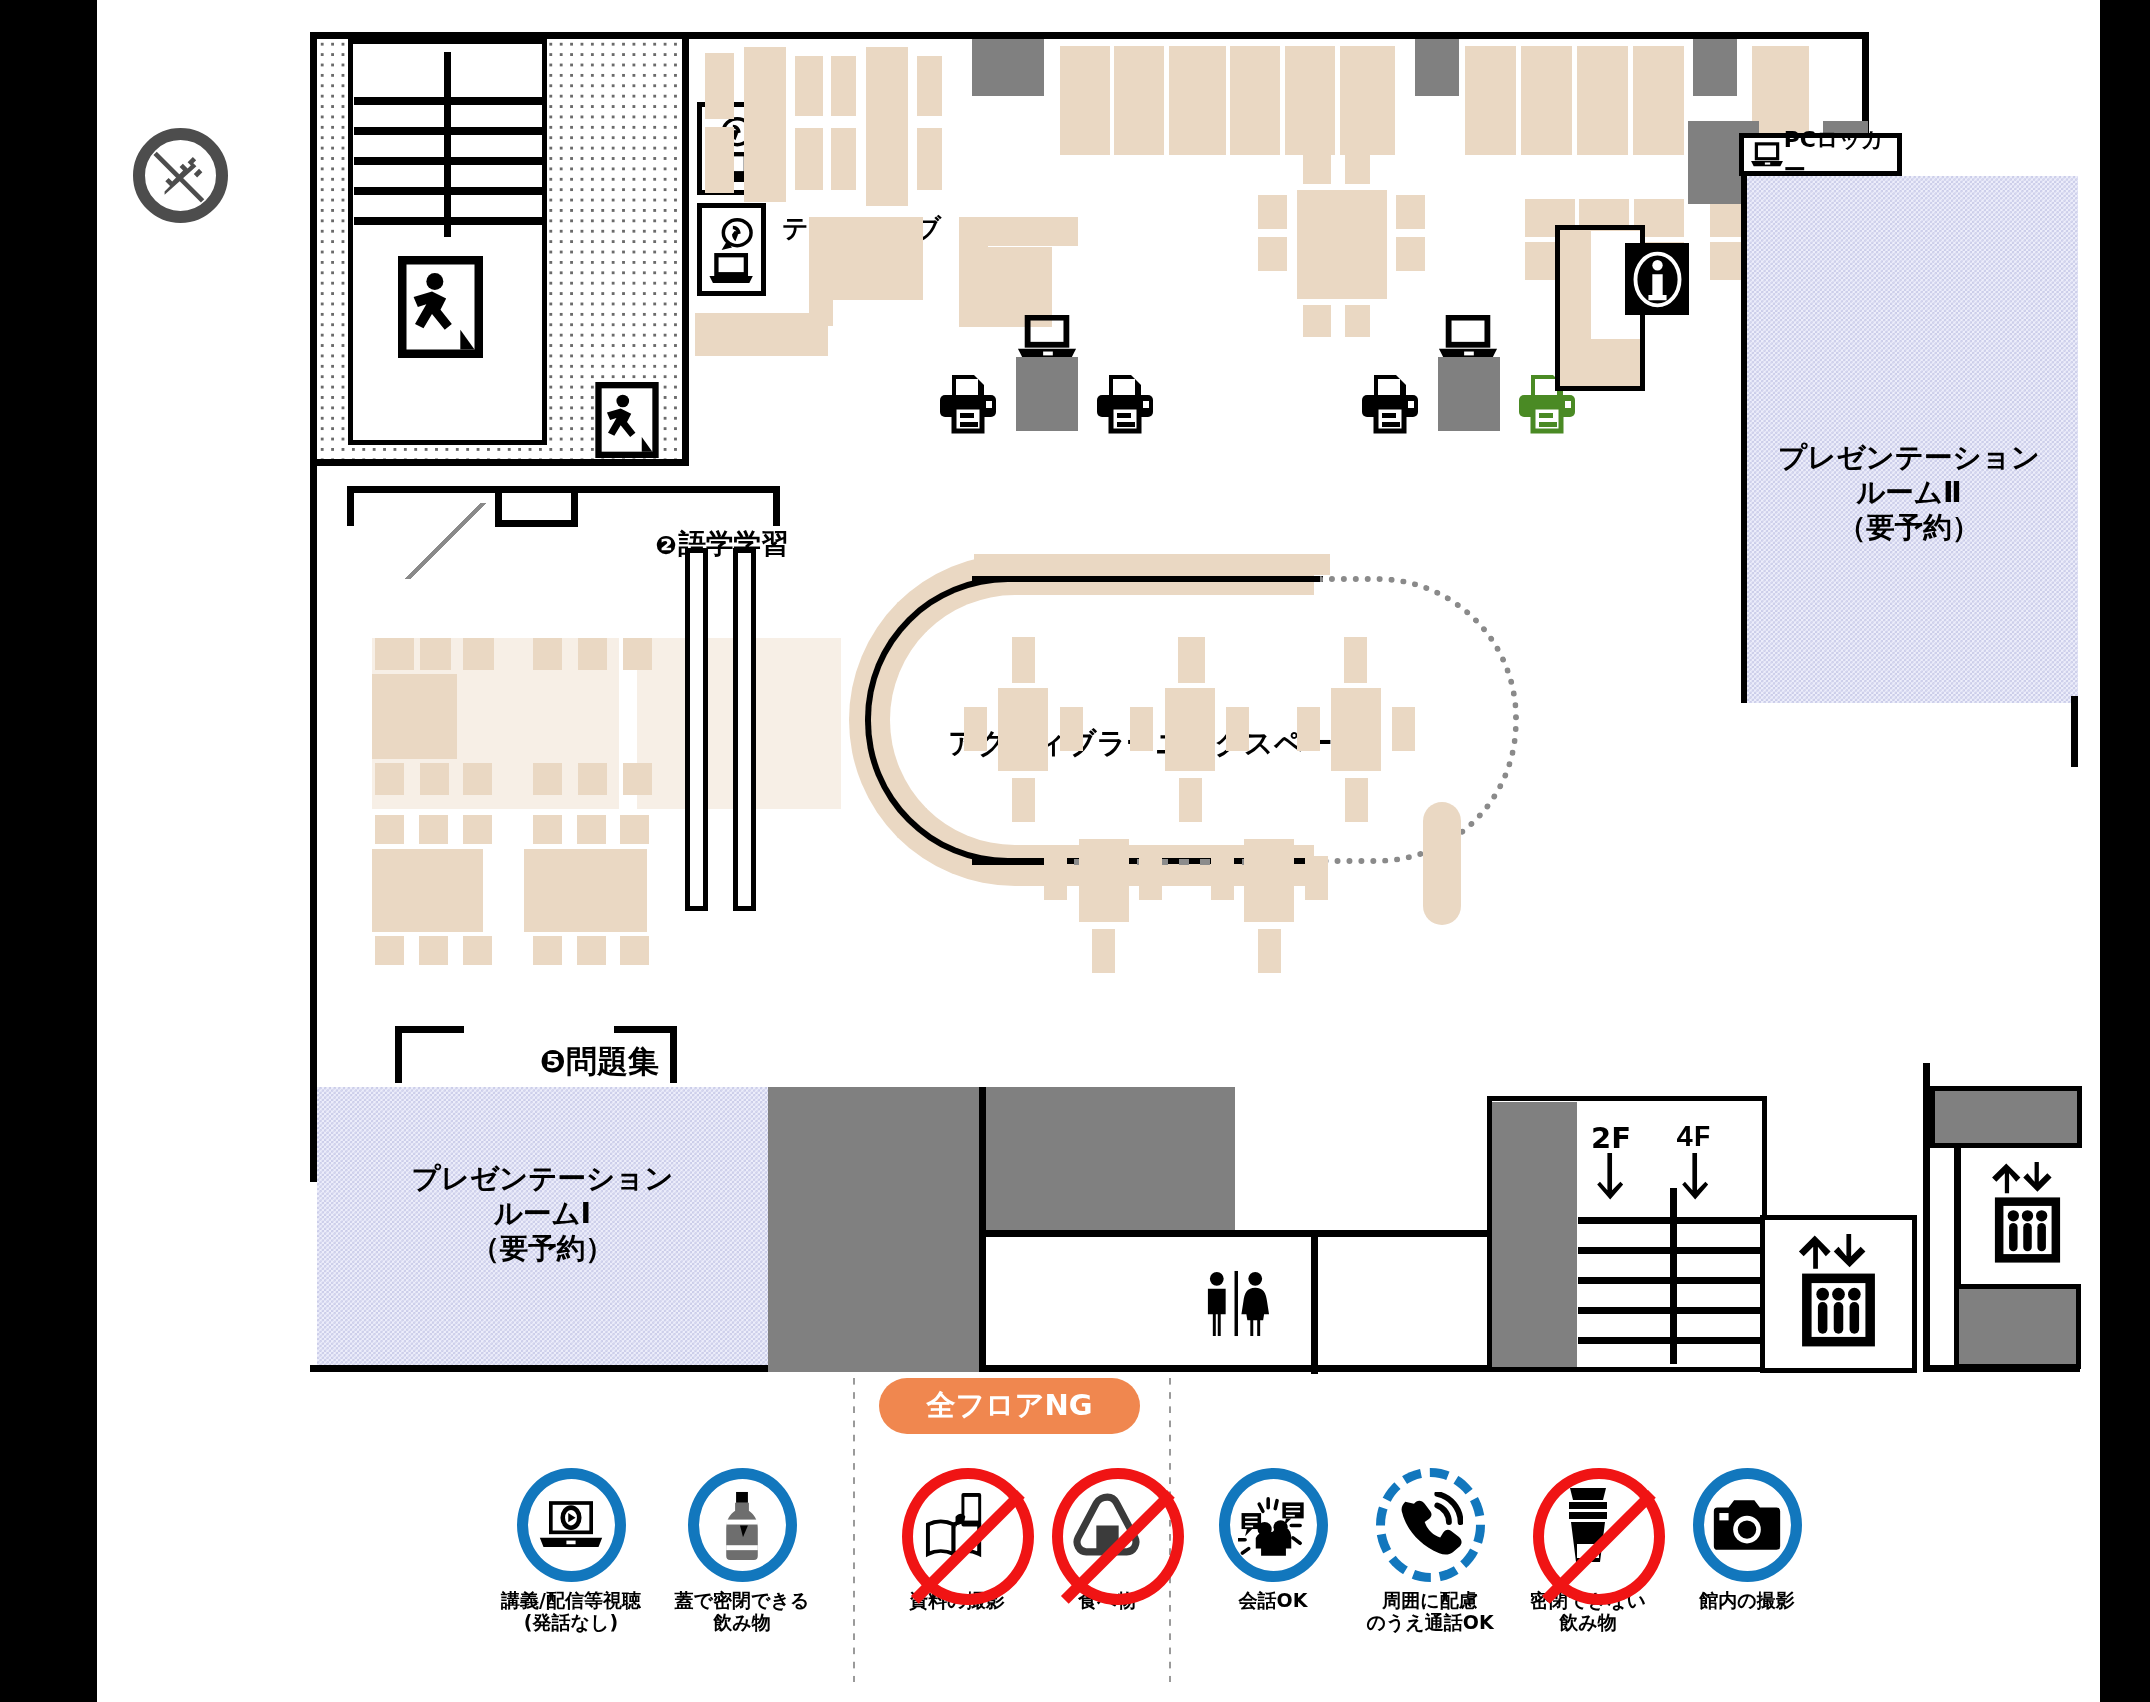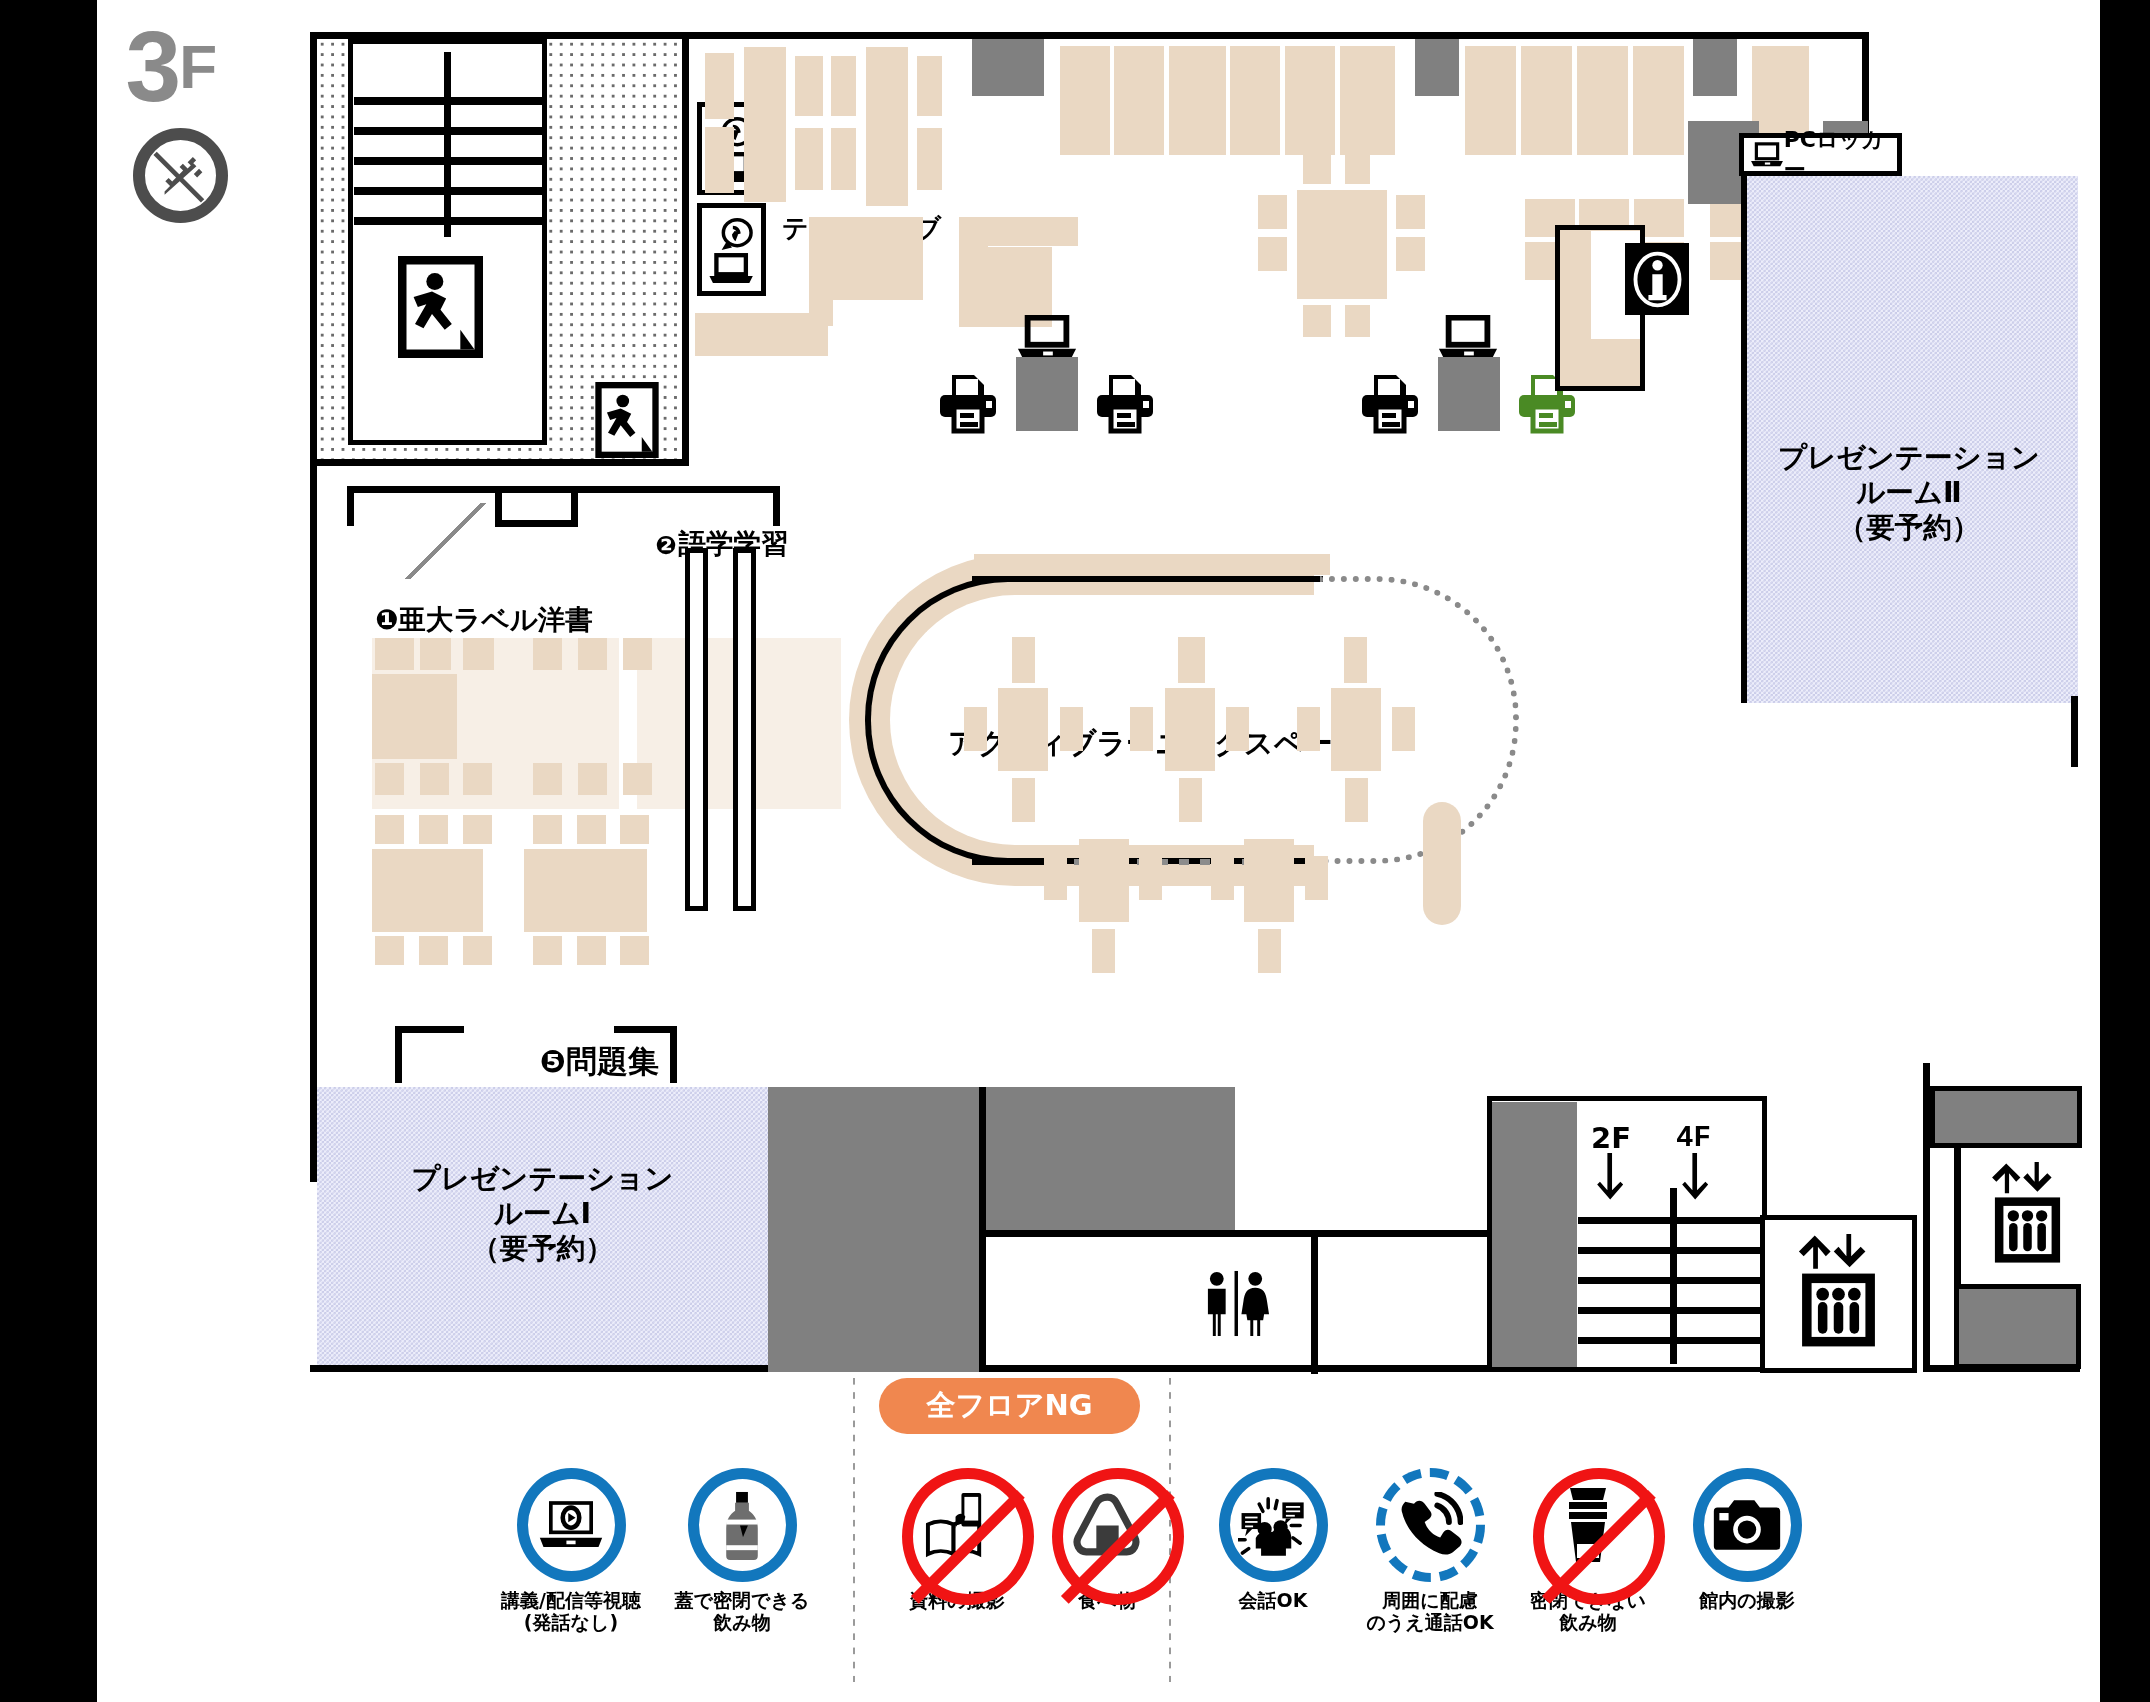--- a/index.html
+++ b/index.html
@@ -92,23 +92,20 @@
      border:11.4px solid #f01414; border-radius:50%; pointer-events:none; }
   .ban::after { content:""; position:absolute; left:50%; top:-6.6px; width:11.4px; height:150px;
      background:#f01414; transform:translateX(-50%) rotate(45deg); transform-origin:center; }
 </style>
 </head>
 <body>
 
 <div id="page">
  <div id="sheet">
 
-  <div id="floor-badge">
-    <span id="floor-num">3</span><span id="floor-suffix">F</span>
-  </div>
 
   <div id="plug-icon">
     <svg viewBox="0 0 24 24" fill="#4d4d4d">
           <path d="M5.3 18.7l2.3-2.3-2-2 1.4-1.4 1.5 1.5 4.6-4.6-1.5-1.5L13 7l2 2 2.3-2.3 1.4 1.4L5.3 20.1zM17.2 4.2l1.4 1.4-2.2 2.2-1.4-1.4zm2.6 5l1.4 1.4-2.2 2.2-1.4-1.4z"></path>
           <path d="M2 2l20 20-1.4 1.4L.6 3.4z"></path>
         </svg>
   </div>
 
   <div id="map">
 
@@ -317,23 +314,20 @@
     <div class="leaderline" style="left:463px; top:486px; width:6.6px; height:40px;"></div>
     <div class="leaderline" style="left:185px; top:520px; width:83px; height:6.6px;"></div>
     <div class="maplabel" style="left:288px; top:493px; font-size:27.5px;">
       <span class="circnum" style="background:transparent;color:#000;width:auto;height:auto;line-height:1;">❷</span><span>語学学習</span>
     </div>
 
     <div style="position:absolute; left:90px; top:503px; width:88px; height:76px;
                 background:linear-gradient(135deg, transparent 49%, #8a8a8a 49%, #8a8a8a 53%, transparent 53%);
                 -webkit-mask-image:repeating-linear-gradient(135deg,#000 0 7.6px,transparent 7.6px 14.2px);
                 mask-image:repeating-linear-gradient(135deg,#000 0 7.6px,transparent 7.6px 14.2px);"></div>
-    <div class="maplabel" style="left:7.6px; top:569px; font-size:27.5px;">
-      <span>❶</span><span>亜大ラベル洋書</span>
-    </div>
 
     <div class="beige-lt" style="left:62px; top:638px; width:247px; height:171px;"></div>
     <div class="beige-lt" style="left:327px; top:638px; width:204px; height:171px;"></div>
 
     <div class="beige" style="left:62px; top:674px; width:85px; height:85px;"></div>
     <div class="beige" style="left:65px; top:638px; width:39px; height:32px;"></div>
     <div class="beige" style="left:110px; top:638px; width:31px; height:32px;"></div>
     <div class="beige" style="left:153px; top:638px; width:31px; height:32px;"></div>
     <div class="beige" style="left:65px; top:763px; width:29px; height:32px;"></div>
     <div class="beige" style="left:110px; top:763px; width:29px; height:32px;"></div>

